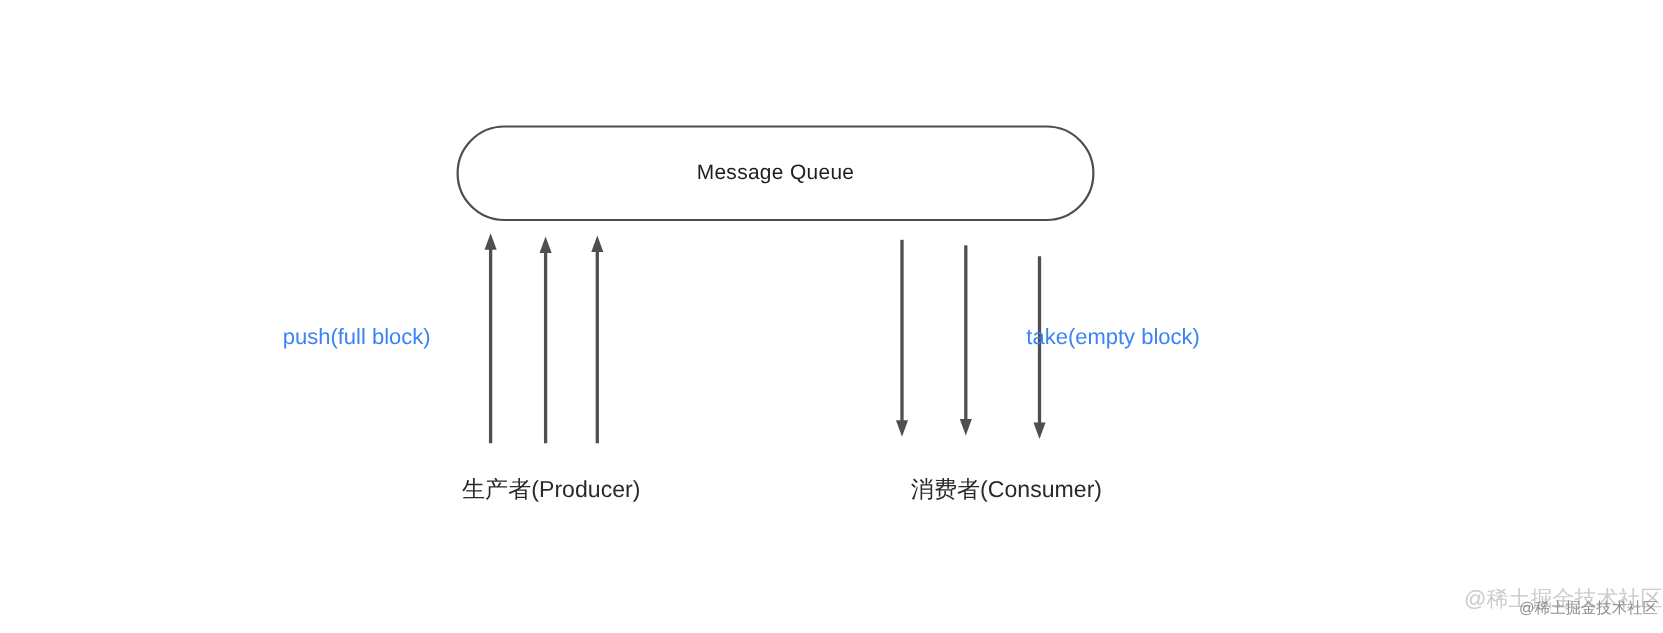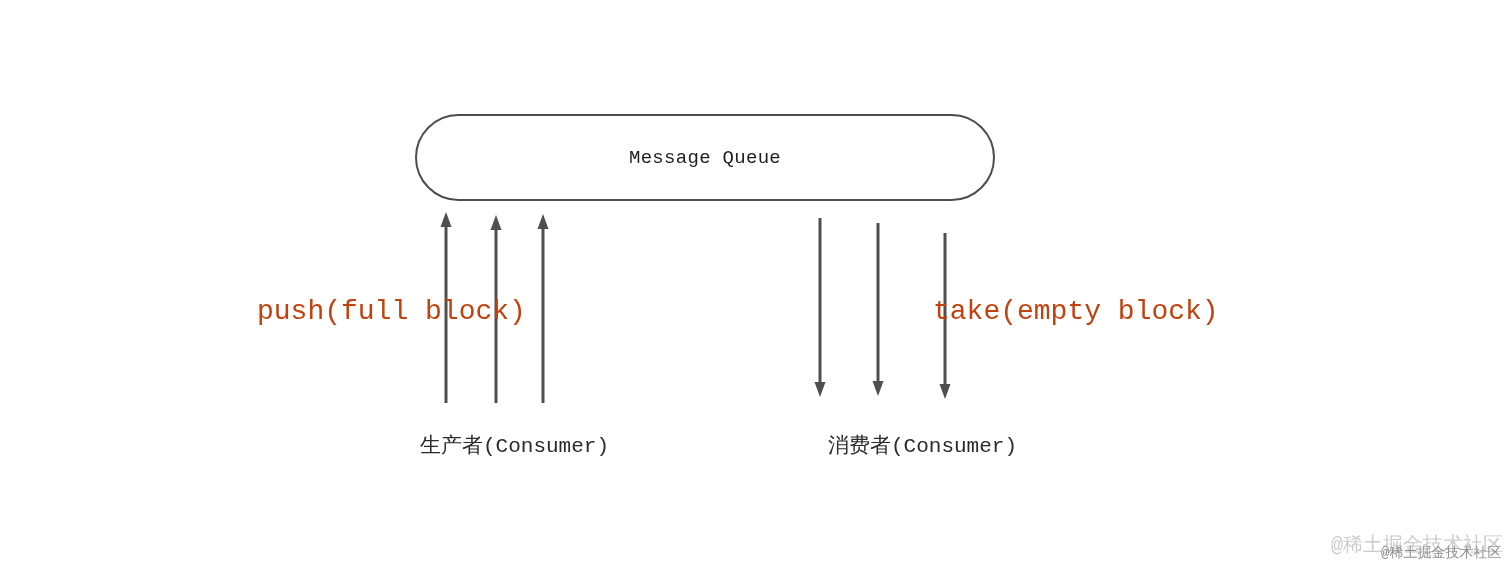--- a/index.html
+++ b/index.html
@@ -7,21 +7,20 @@
     padding: 0;
     background: #ffffff;
     font-family: "Liberation Sans", "DejaVu Sans", sans-serif;
   }
   .canvas {
     position: relative;
     width: 1512px;
     height: 575px;
     background: #ffffff;
     overflow: hidden;
-    font-family: Liberation Mono, monospace;
   }
   .queue-pill {
     position: absolute;
     left: 415px;
     top: 114px;
     width: 580px;
     height: 87px;
     box-sizing: border-box;
     border: 2.5px solid #4d4d4d;
     border-radius: 46px;
@@ -37,22 +36,22 @@
   .arrows-layer {
     position: absolute;
     left: 0;
     top: 0;
     width: 1512px;
     height: 575px;
     pointer-events: none;
   }
   .action-label {
     position: absolute;
-    font-size: 28px;
-    color: #c2410c;
+    font-size: 20px;
+    color: #3b82f6;
     white-space: nowrap;
   }
   .push-label { left: 257px; top: 296px; }
   .take-label { left: 933px; top: 296px; }
   .role-label {
     position: absolute;
     font-size: 21px;
     color: #2a2a2a;
     white-space: nowrap;
   }
@@ -109,21 +108,21 @@
       <g>
         <line x1="945" y1="233" x2="945" y2="387" stroke="#4f4f4f" stroke-width="3"></line>
         <polygon points="945,399 939.5,384 950.5,384" fill="#4f4f4f"></polygon>
       </g>
     </svg>
 
   <div class="action-label push-label">push(full block)</div>
 
   <div class="action-label take-label">take(empty block)</div>
 
-  <div class="role-label producer-label">生产者(Consumer)</div>
+  <div class="role-label producer-label">生产者(Producer)</div>
 
   <div class="role-label consumer-label">消费者(Consumer)</div>
 
   <div class="watermark watermark-light">@稀土掘金技术社区</div>
 
   <div class="watermark watermark-dark">@稀土掘金技术社区</div>
 
 </div>
 
 </body></html>

